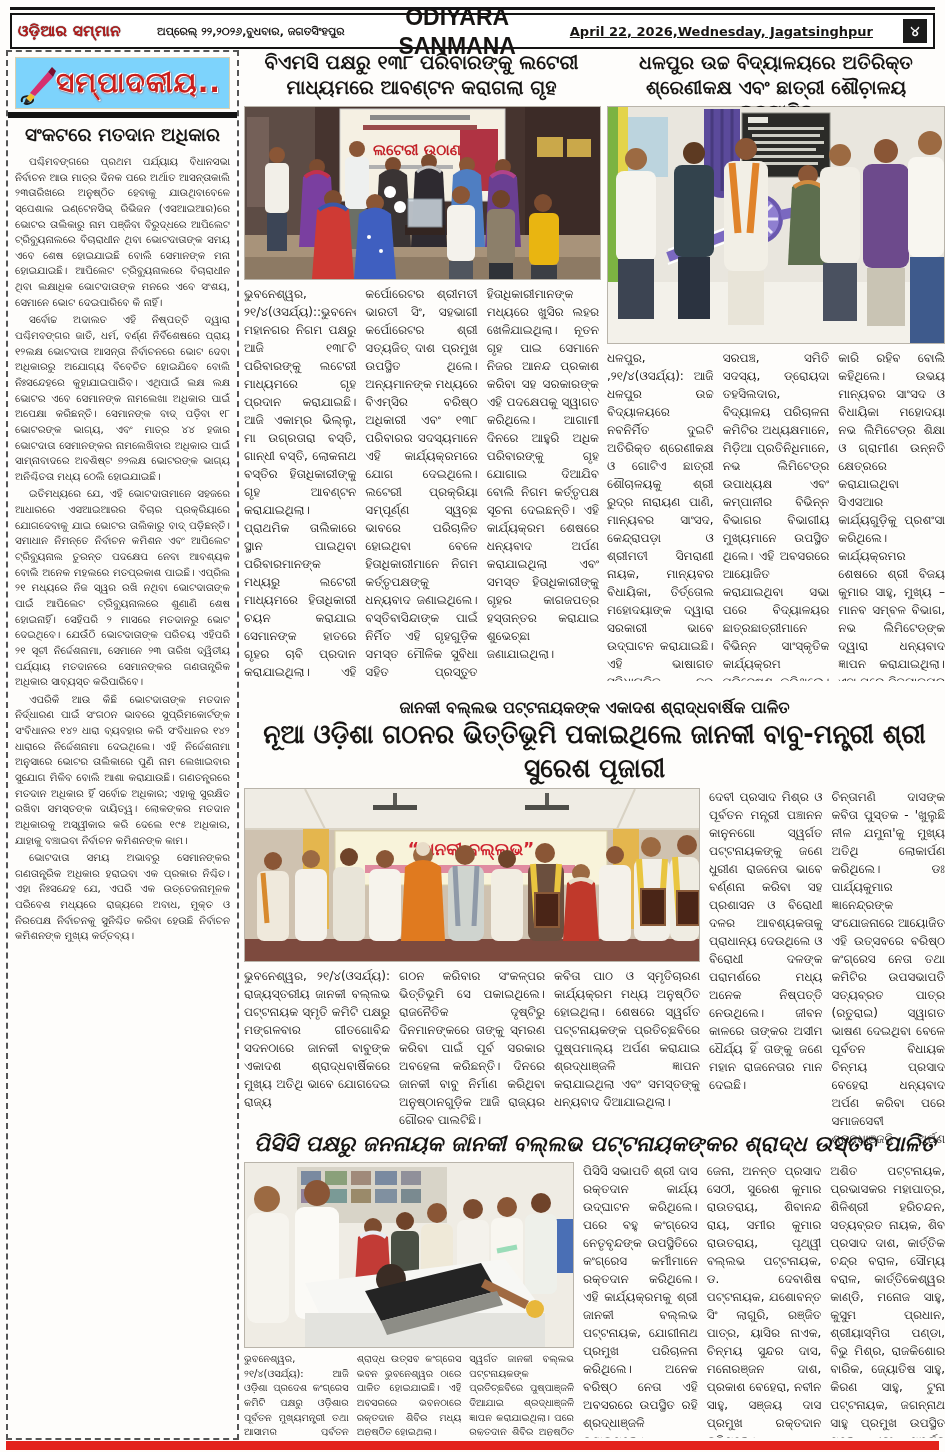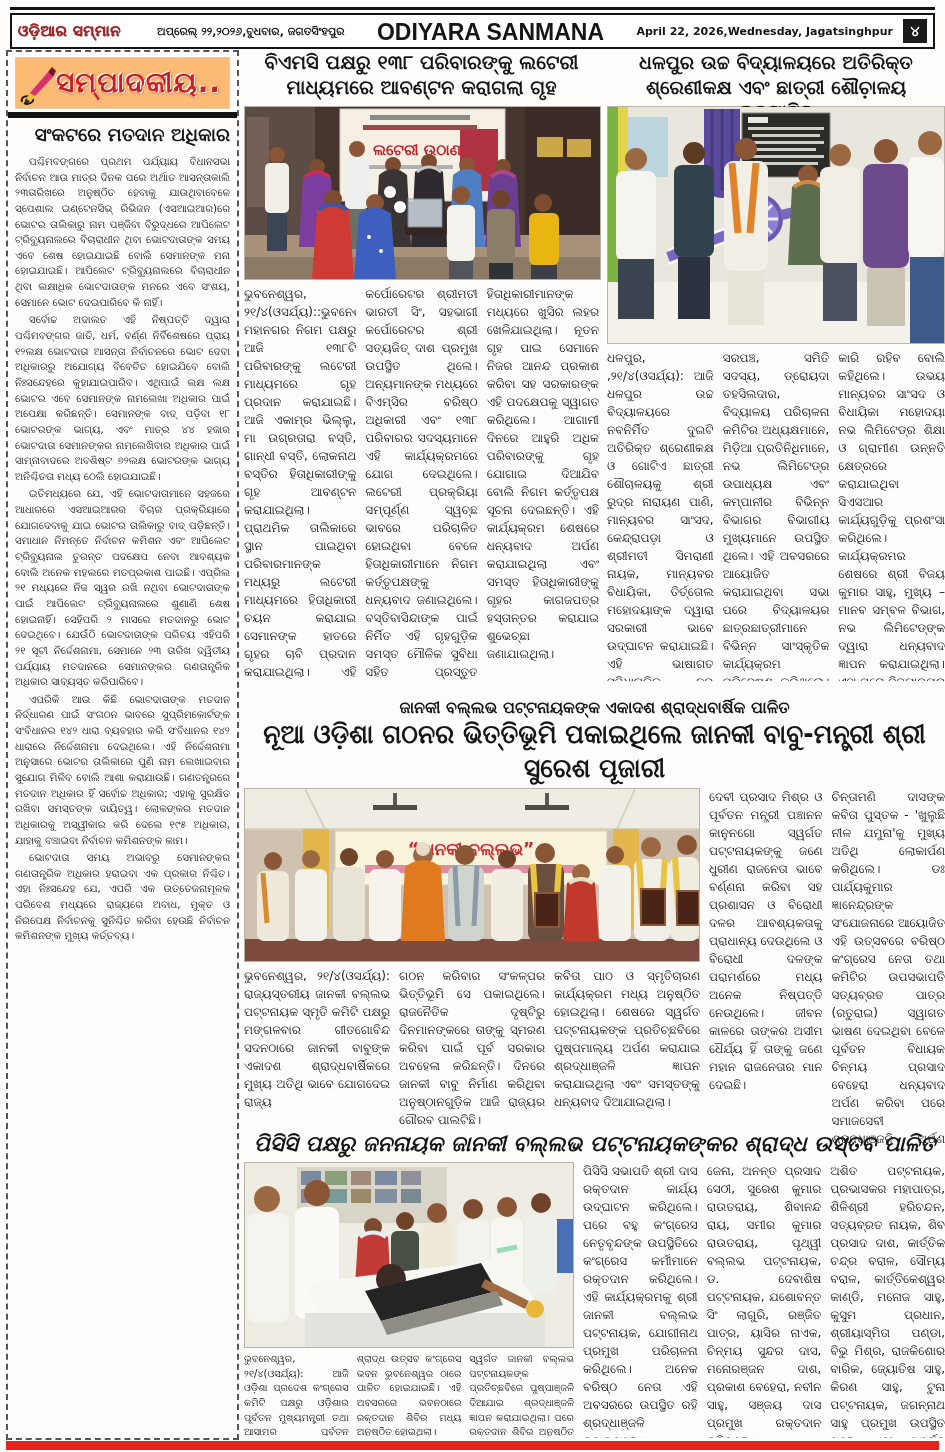--- a/index.html
+++ b/index.html
@@ -8,35 +8,35 @@
         box-sizing:border-box;}
   
   .top-rule{height:3px;background:#141414;margin:7px 10px 0 10px;}
   .masthead{margin:3px 10px 0 10px;border:2px solid #141414;height:36px;display:flex;
             align-items:center;padding:0 6px;gap:10px;box-sizing:border-box;background:#fff;}
   .masthead-logo{font-weight:800;font-size:15px;letter-spacing:.5px;color:#b91c1c;
                  text-shadow:0 0 1px #111;white-space:nowrap;}
   .masthead-date-od{font-size:11px;font-weight:700;white-space:nowrap;margin-left:26px;}
   .masthead-title{flex:1;text-align:center;font-size:23px;font-weight:800;letter-spacing:0px;
                   font-family:"Liberation Sans","DejaVu Sans",sans-serif;transform:scaleY(1.08);}
-  .masthead-date-en{font-size:11px;font-weight:700;white-space:nowrap;}
+  .masthead-date-en{font-size:13px;font-weight:700;white-space:nowrap;margin-right:20px;text-decoration:underline;}
   .page-number{width:24px;height:24px;background:#1b1b1b;color:#fff;font-size:14px;font-weight:700;
                display:flex;align-items:center;justify-content:center;}
   
   .content{position:absolute;top:50px;left:6px;right:6px;bottom:12px;display:flex;gap:5px;}
   
   .editorial{width:233px;min-width:233px;border:2px dashed #555;box-sizing:border-box;
              padding:5px 7px;overflow:hidden;background:#fefdfb;}
-  .ed-banner{position:relative;background:#fdba74;border:1px solid #d9cfae;height:52px;
+  .ed-banner{position:relative;background:#7dd3fc;border:1px solid #d9cfae;height:52px;
              display:flex;align-items:center;padding-left:40px;box-sizing:border-box;}
   .ed-banner-title{color:#c9201d;font-weight:800;font-size:28px;letter-spacing:1px;
                    text-shadow:1px 1px 0 #fff,-1px -1px 0 #fff,1px 1px 2px #99151a;}
   .ed-pen{position:absolute;left:2px;top:4px;}
   .ed-black-bar{height:6px;background:#141414;margin:3px -7px 6px -7px;}
-  .ed-headline{text-align:right;font-weight:800;font-size:18.5px;margin:2px 0 8px 0;}
+  .ed-headline{text-align:center;font-weight:800;font-size:18.5px;margin:2px 0 8px 0;}
   .ed-body{font-size:10.3px;line-height:1.52;text-align:justify;height:1240px;overflow:hidden;}
   .ed-body p{margin:0 0 2px 0;text-indent:14px;}
   
   .main{flex:1;display:flex;flex-direction:column;}
   .top-row{display:flex;gap:8px;height:642px;}
   article{display:block;}
   .headline{font-weight:800;text-align:center;line-height:1.3;}
   .art-bmc{width:355px;min-width:355px;}
   .art-bmc .headline{font-size:19.5px;height:56px;}
   .art-dhalapur{flex:1;}

